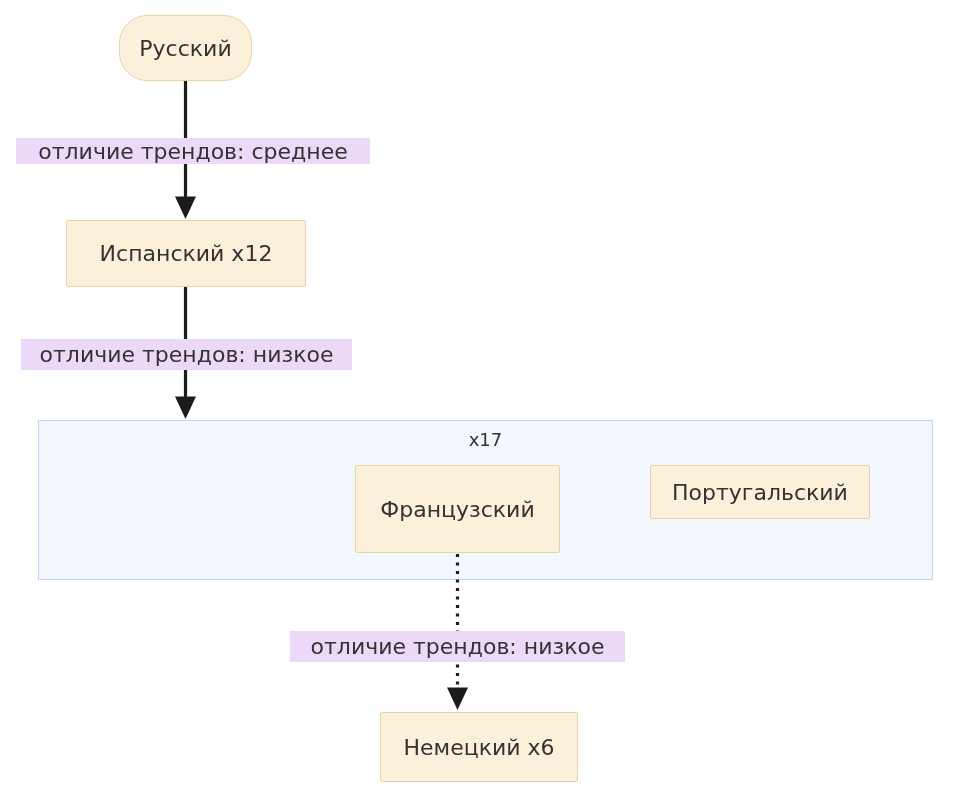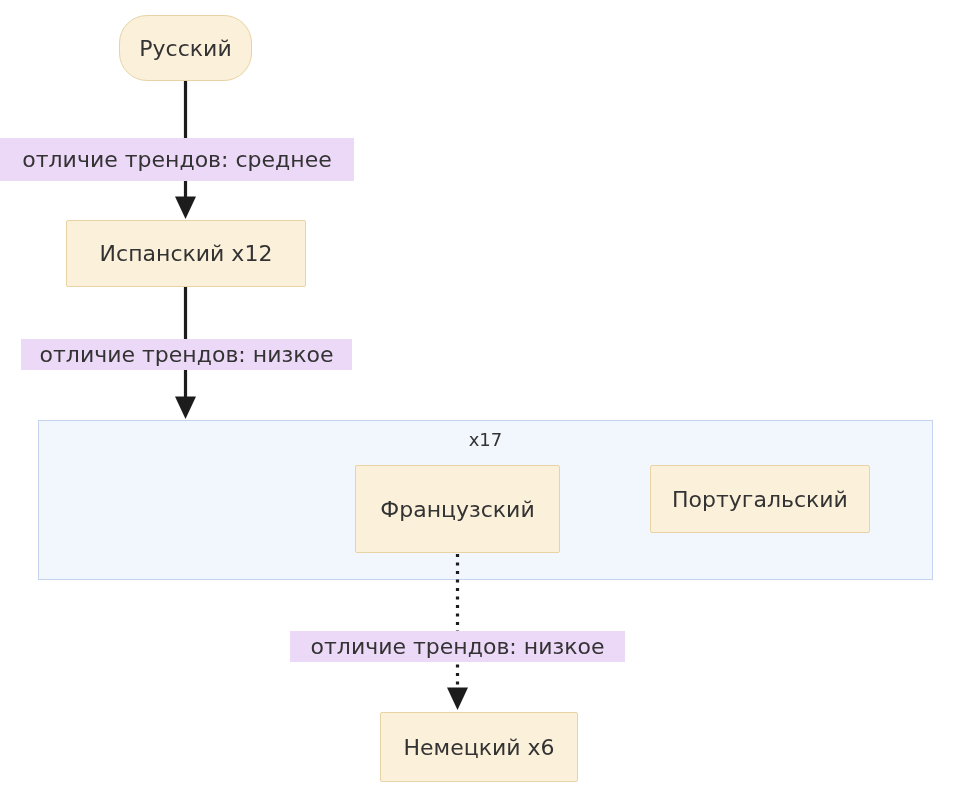--- a/index.html
+++ b/index.html
@@ -68,34 +68,34 @@
     border-radius:2px;
     font-size:22px;
     color:var(--text);
     z-index:2;
     white-space:nowrap;
   }
   .node-russian{left:119px;top:15px;width:133px;height:66px;border-radius:28px;}
   .node-english{left:66px;top:220px;width:240px;height:67px;}
   .node-spanish{left:100px;top:465px;width:168px;height:72px;}
   .node-french{left:355px;top:465px;width:205px;height:88px;}
-  .node-portuguese{left:650px;top:465px;width:220px;height:68px;}
+  .node-portuguese{left:650px;top:465px;width:220px;height:54px;}
   .node-german{left:380px;top:712px;width:198px;height:70px;}
   .edge-label{
     position:absolute;
     display:flex;
     align-items:center;
     justify-content:center;
     background:var(--edge-label-bg);
     font-size:22px;
     color:var(--text);
     z-index:3;
     white-space:nowrap;
   }
-  .edge-label-1{left:0;top:138px;width:354px;height:43px;}
+  .edge-label-1{left:16px;top:138px;width:354px;height:26px;}
   .edge-label-2{left:21px;top:339px;width:331px;height:31px;}
   .edge-label-3{left:290px;top:631px;width:335px;height:31px;}
 </style>
 </head>
 <body>
 
 <div class="canvas">
 
   <svg class="edges-layer" viewBox="0 0 962 799" xmlns="http://www.w3.org/2000/svg">
     <g>

